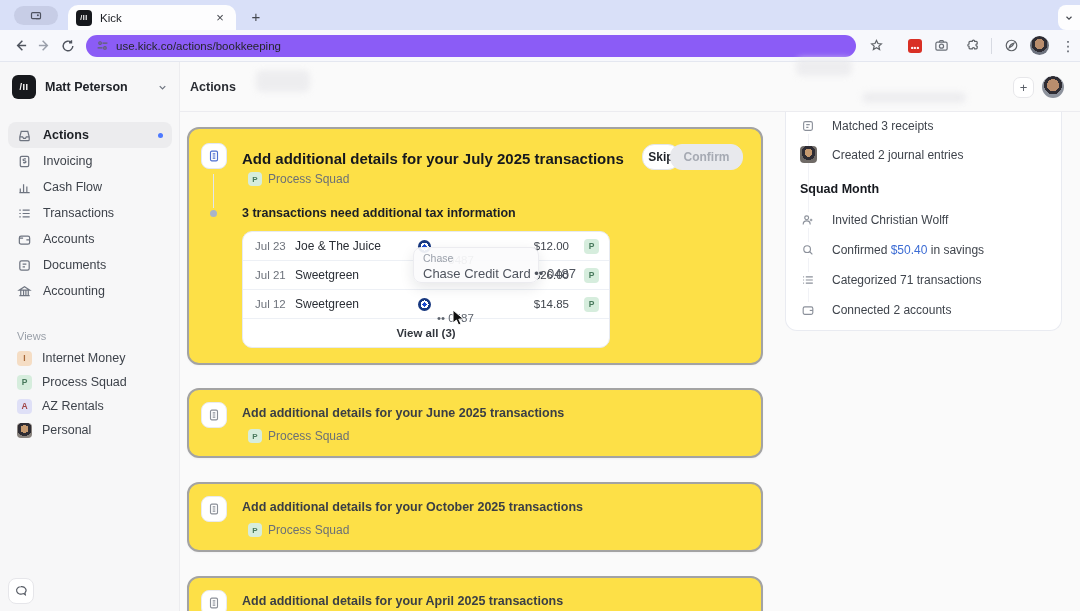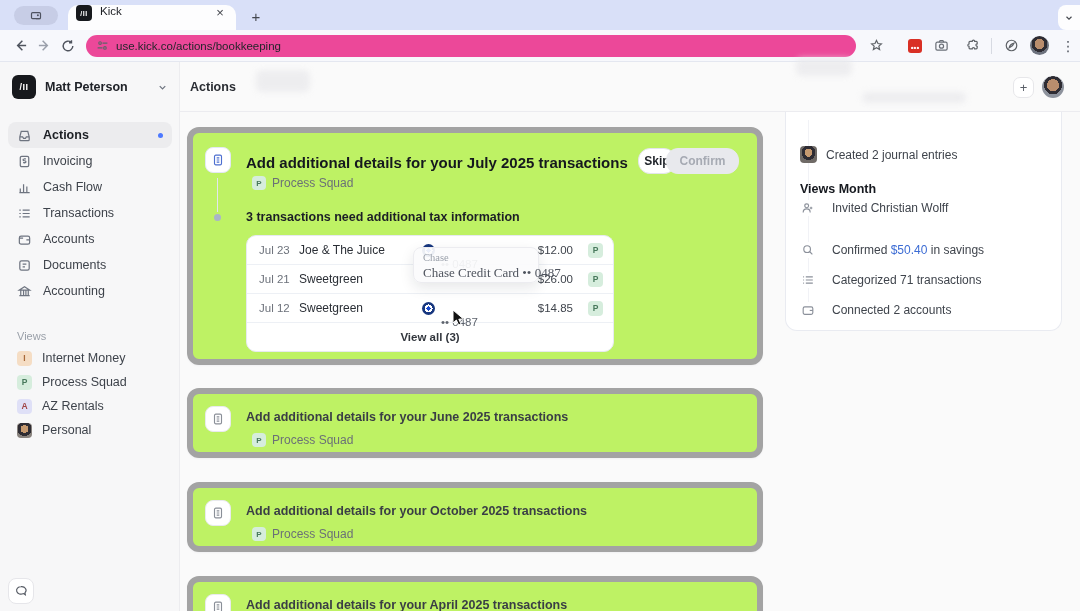--- a/index.html
+++ b/index.html
@@ -5,35 +5,35 @@
   * { margin:0; padding:0; box-sizing:border-box; }
   html,body { width:1080px; height:611px; overflow:hidden; background:#fafafa; }
   .stage { position:relative; width:1080px; height:611px; overflow:hidden;
            font-family:"Liberation Sans", sans-serif; -webkit-font-smoothing:antialiased; }
 
   
   .tabstrip { position:absolute; left:0; top:0; width:1080px; height:30px; background:#d9e0f8; }
   .tabsearch { position:absolute; left:14px; top:6px; width:44px; height:19px; border-radius:10px;
                background:#c7cde6; display:flex; align-items:center; justify-content:center; color:#4e5260; }
   .tab { position:absolute; left:68px; top:5px; width:168px; height:25px; background:#fdfdfe;
-         border-radius:10px 10px 0 0; display:flex; align-items:flex-start; padding:0 8px; }
+         border-radius:10px 10px 0 0; display:flex; align-items:center; padding:0 8px; }
   .favicon { width:16px; height:16px; border-radius:4px; background:#17191d; color:#fff; font-size:7px;
              font-weight:bold; display:flex; align-items:center; justify-content:center; letter-spacing:.5px; }
   .tab-title { font-size:11.5px; color:#1d1f24; margin-left:8px; flex:1; }
   .tab-close { font-size:13px; color:#43464d; width:16px; height:16px; line-height:15px; text-align:center;
                border-radius:50%; }
   .newtab-btn { position:absolute; left:246px; top:7px; font-size:15px; color:#43464d; width:20px; height:20px;
                 text-align:center; line-height:19px; }
   .tablist-btn { position:absolute; right:0; top:5px; width:22px; height:25px; background:#fdfdfe;
                  border-radius:8px 0 0 8px; display:flex; align-items:center; justify-content:center; color:#43464d; }
   .toolbar { position:absolute; left:0; top:30px; width:1080px; height:32px; background:#f7f8fc;
              border-bottom:1px solid #e4e7f0; display:flex; align-items:center; }
   .nav-ico { width:24px; height:24px; display:flex; align-items:center; justify-content:center; color:#4f545e; }
   .nav-ico.dim { color:#9ba0ab; }
-  .omnibox { width:770px; height:22px; background:#ec4899; border-radius:11px; margin-left:6px;
+  .omnibox { width:770px; height:22px; background:#8b5cf6; border-radius:11px; margin-left:6px;
              display:flex; align-items:center; padding:0 10px; }
   .omni-url { font-size:11.5px; color:#24262c; margin-left:7px; }
   .tb-right { display:flex; align-items:center; margin-left:8px; gap:7px; }
   .ext-red { width:14px; height:14px; border-radius:3px; background:#d93025; display:flex; align-items:flex-end;
              justify-content:center; color:#fff; font-size:8px; font-weight:bold; line-height:10px; }
   .tb-sep { width:1px; height:16px; background:#d7dae2; }
   .avatar-sm { width:19px; height:19px; border-radius:50%;
                background:radial-gradient(circle at 50% 42%, #b98d6d 0 5px, #2e2c33 5px 8px, #6d727e 8px); }
 
   
@@ -69,21 +69,21 @@
   
   .main-header { position:absolute; left:180px; top:0; width:900px; height:50px; border-bottom:1px solid #ececf0; }
   .page-title { position:absolute; left:10px; top:18px; font-size:12.5px; font-weight:bold; color:#2a2d33; }
   .ghost { position:absolute; background:#e9e9ec; opacity:.75; filter:blur(3px); border-radius:6px; }
   .plus-btn { position:absolute; right:46px; top:15px; width:21px; height:21px; border-radius:7px; background:#fff;
               border:1px solid #e7e7ea; color:#5a5f68; font-size:13px; display:flex; align-items:center; justify-content:center; }
   .avatar-md { position:absolute; right:16px; top:14px; width:22px; height:22px; border-radius:50%;
                background:radial-gradient(circle at 50% 42%, #b98d6d 0 6px, #2e2c33 6px 9px, #8d929c 9px); }
 
   
-  .card { position:absolute; background:#bef264; border:6px solid #a3a3a3; border-radius:12px;
+  .card { position:absolute; background:#fde047; border:2px solid #a3a3a3; border-radius:12px;
           box-shadow:0 1px 2px rgba(25,35,65,.04); }
   .icon-box { position:absolute; left:12px; top:14px; width:26px; height:26px; border-radius:8px; background:#fff;
               border:1px solid #e3e8f4; display:flex; align-items:center; justify-content:center; color:#4d6fd0; }
   .icon-box.gray { color:#8a8f98; border-color:#e9eaee; }
   .card-title { position:absolute; left:53px; top:21px; font-size:15px; font-weight:bold; color:#15181e; }
   .card-title.sub { font-size:12.5px; font-weight:bold; color:#3a3e45; top:16px; }
   .ws-chip-row { position:absolute; left:59px; display:flex; align-items:center; }
   .ws-chip { width:14px; height:14px; border-radius:4px; background:#d6eddd; color:#48795c; font-size:8px;
              font-weight:bold; display:flex; align-items:center; justify-content:center; }
   .ws-chip-label { font-size:12px; color:#6b7077; margin-left:6px; }
@@ -367,21 +367,21 @@
           </span>
           <span class="t-amount">$14.85</span>
           <span class="t-chip">P</span>
         </div>
         <div class="txn-footer">
           <span class="view-all">View all (3)</span>
         </div>
       </div>
     </div>
 
-    <div class="tooltip" style="left:413px; top:185px;font-family:Liberation Serif, serif;">
+    <div class="tooltip" style="left:413px; top:185px;">
       <div class="tt-l1">Chase</div>
       <div class="tt-l2">Chase Credit Card •• 0487</div>
     </div>
 
     <div class="card" style="left:187px; top:326px; width:576px; height:70px;">
       <div class="icon-box gray" style="top:12px">
         <svg width="14" height="14" viewBox="0 0 16 16" fill="none" stroke="currentColor" stroke-width="1.3">
             <rect x="4" y="2.5" width="8" height="11" rx="1.5"></rect>
             <path d="M6.5 5.5 h3 M6.5 8 h3 M6.5 10.5 h3"></path>
           </svg>
@@ -412,26 +412,35 @@
         <svg width="14" height="14" viewBox="0 0 16 16" fill="none" stroke="currentColor" stroke-width="1.3">
             <rect x="4" y="2.5" width="8" height="11" rx="1.5"></rect>
             <path d="M6.5 5.5 h3 M6.5 8 h3 M6.5 10.5 h3"></path>
           </svg>
       </div>
       <div class="card-title sub">Add additional details for your April 2025 transactions</div>
     </div>
 
     <div class="panel">
       <div class="panel-line"></div>
+      <div class="act-item" style="top:6px">
+        <span class="act-ic">
+            <svg width="14" height="14" viewBox="0 0 16 16" fill="none" stroke="currentColor" stroke-width="1.3">
+              <rect x="3" y="3" width="10" height="10" rx="1.8"></rect>
+              <path d="M6 6.5 h4 M6 9.5 h2.5"></path>
+            </svg>
+          </span>
+        <span class="act-label">Matched 3 receipts</span>
+      </div>
       <div class="act-item" style="top:34px">
         <span class="act-photo"></span>
-        <span class="act-label" style="margin-left:9px">Created 2 journal entries</span>
-      </div>
-      <div class="panel-section" style="top:70px">Views Month</div>
-      <div class="act-item" style="top:88px">
+        <span class="act-label" style="margin-left:15px">Created 2 journal entries</span>
+      </div>
+      <div class="panel-section" style="top:70px">Squad Month</div>
+      <div class="act-item" style="top:100px">
         <span class="act-ic">
             <svg width="14" height="14" viewBox="0 0 16 16" fill="none" stroke="currentColor" stroke-width="1.3">
               <circle cx="6.5" cy="5.5" r="2.2"></circle>
               <path d="M2.5 13 a4 4 0 0 1 8 0 M11.5 6.5 v3 M10 8 h3"></path>
             </svg>
           </span>
         <span class="act-label">Invited Christian Wolff</span>
       </div>
       <div class="act-item" style="top:130px">
         <span class="act-ic">

